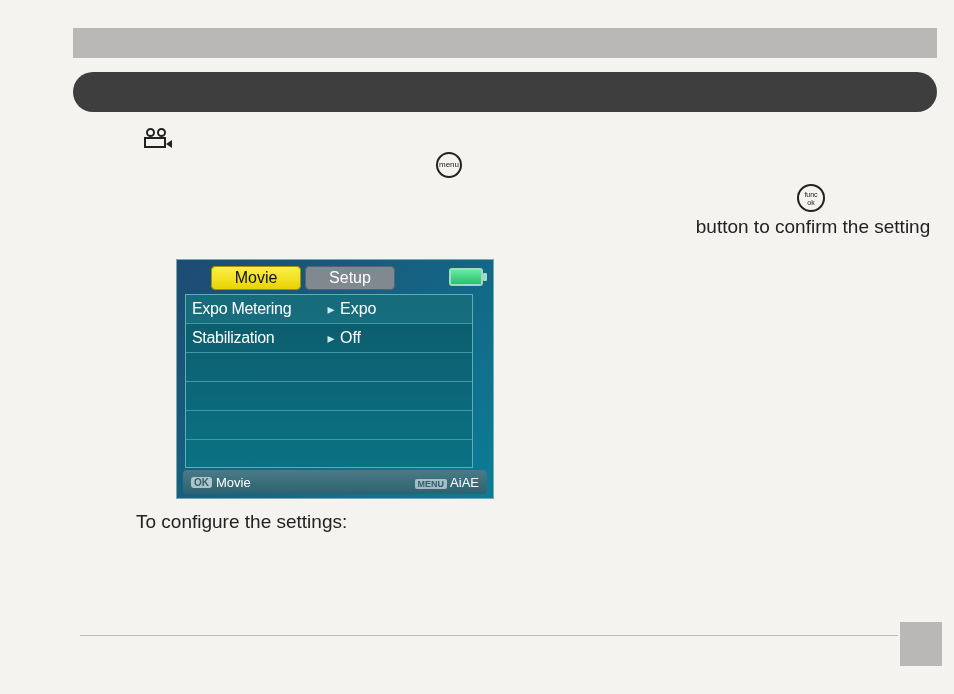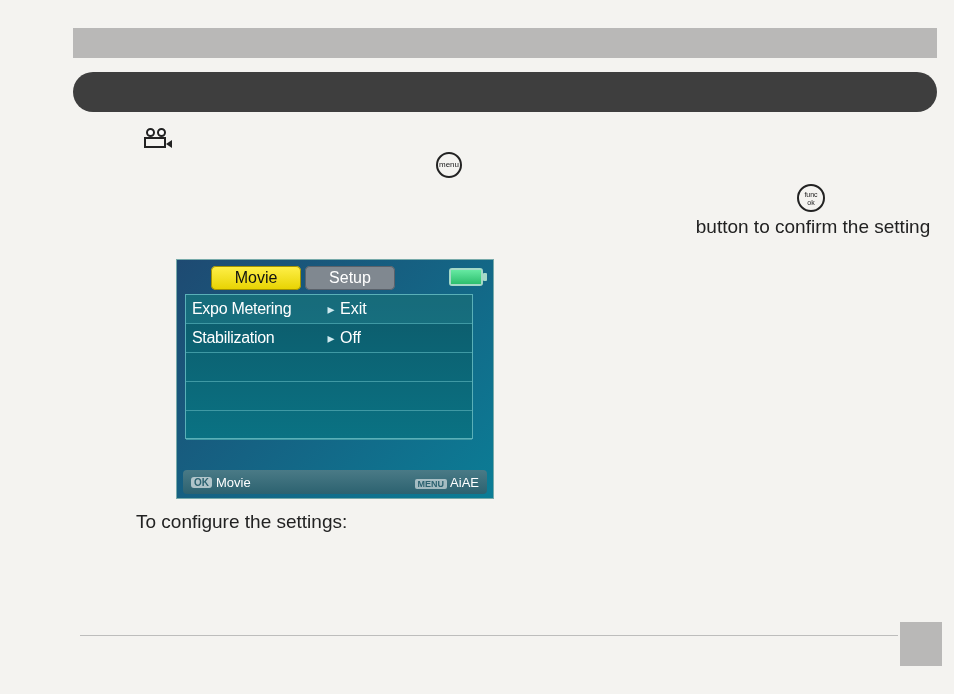--- a/index.html
+++ b/index.html
@@ -22,21 +22,21 @@
   .row3 { margin-top: 6px; margin-left: 612px; display:flex; align-items:center;flex-direction:column; }
   .shot-wrap { margin: 18px 0 12px 108px; }
   .shot { width: 318px; height: 240px; border: 1px solid #7aa; background: linear-gradient(135deg,#1e4a72 0%, #0b7d96 100%); position:relative; font-family: Arial, sans-serif; }
   .tabs { position:absolute; top:6px; left:34px; display:flex; gap:4px; }
   .tab { width:90px; height:24px; border-radius:5px; font-size:16px; display:flex; align-items:center; justify-content:center; }
   .tab.active { background: linear-gradient(#fff04a,#e7d200); color:#111; box-shadow: inset 0 0 0 1px #a39200; }
   .tab.inactive { background:#808890; color:#fff; box-shadow: inset 0 0 0 1px #5a616a; }
   .batt { position:absolute; top:8px; right:10px; width:34px; height:18px; border:2px solid #a5d9c7; border-radius:3px; }
   .batt::after { content:""; position:absolute; right:-6px; top:3px; width:4px; height:8px; background:#a5d9c7; border-radius:1px; }
   .batt .fill { background:linear-gradient(#66e9a2,#2dbf6e); width:100%; height:100%; }
-  .grid { position:absolute; top:34px; left:8px; right:20px; height:145px; border:1px solid #5ab0b8; background:linear-gradient(#0d5a6a,#0a7283); }
+  .grid { position:absolute; top:34px; left:8px; right:20px; height:174px; border:1px solid #5ab0b8; background:linear-gradient(#0d5a6a,#0a7283); }
   .grid .row { height:29px; border-bottom:1px solid #3f99a4; display:flex; align-items:center; color:#fff; }
   .grid .row .label { width:140px; padding-left:6px; font-size:16px; letter-spacing:-0.3px; }
   .grid .row .caret { width:10px; color:#cfeaef; font-size:14px; display:flex; align-items:center; justify-content:center; }
   .grid .row .value { padding-left:4px; font-size:16px; }
   .grid .selected { background: rgba(60,170,180,0.22); }
   .bottom-bar { position:absolute; bottom:4px; left:6px; right:6px; height:24px; background:linear-gradient(#4a7a86,#2c6270); border-radius:4px; display:flex; align-items:center; justify-content:space-between; padding:0 8px; color:#fff; font-size:13px; }
   .bottom-bar .left { display:flex; align-items:center; gap:4px; }
   .bottom-bar .ok-pill { background:rgba(255,255,255,0.6); color:#2c6270; border-radius:3px; padding:0 3px; font-size:10px; font-weight:bold; }
   .bottom-bar .menu-txt { background:rgba(255,255,255,0.55); color:#2c6270; border-radius:2px; padding:0 3px; font-size:9px; font-weight:bold; margin-right:3px; }
   .caption { margin: 10px 0 0 68px; font-size:19px; }
@@ -77,21 +77,21 @@
         <div class="tab active">Movie</div>
         <div class="tab inactive">Setup</div>
       </div>
       <div class="batt">
           <div class="fill"></div>
         </div>
       <div class="grid">
         <div class="row selected">
           <span class="label">Expo Metering</span>
           <span class="caret">▸</span>
-          <span class="value">Exit</span>
+          <span class="value">Expo</span>
         </div>
         <div class="row">
           <span class="label">Stabilization</span>
           <span class="caret">▸</span>
           <span class="value">Off</span>
         </div>
         <div class="row"></div>
         <div class="row"></div>
         <div class="row"></div>
         <div class="row" style="border-bottom:none;"></div>

